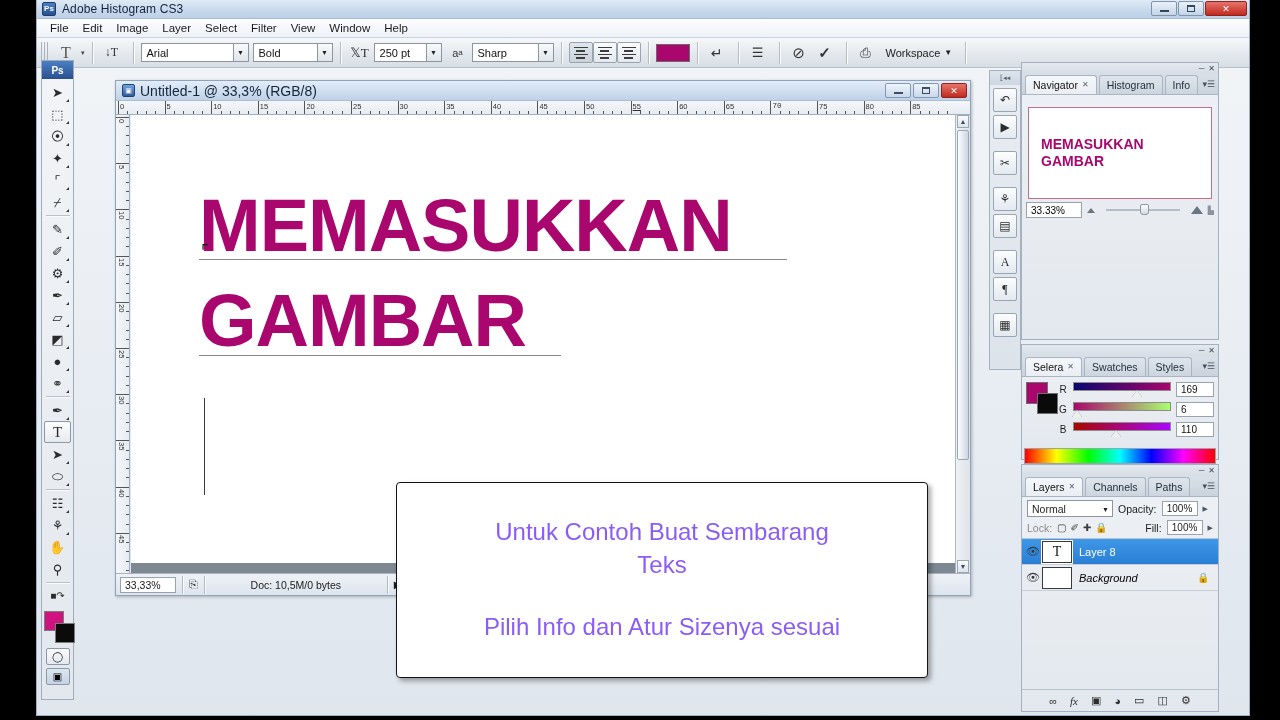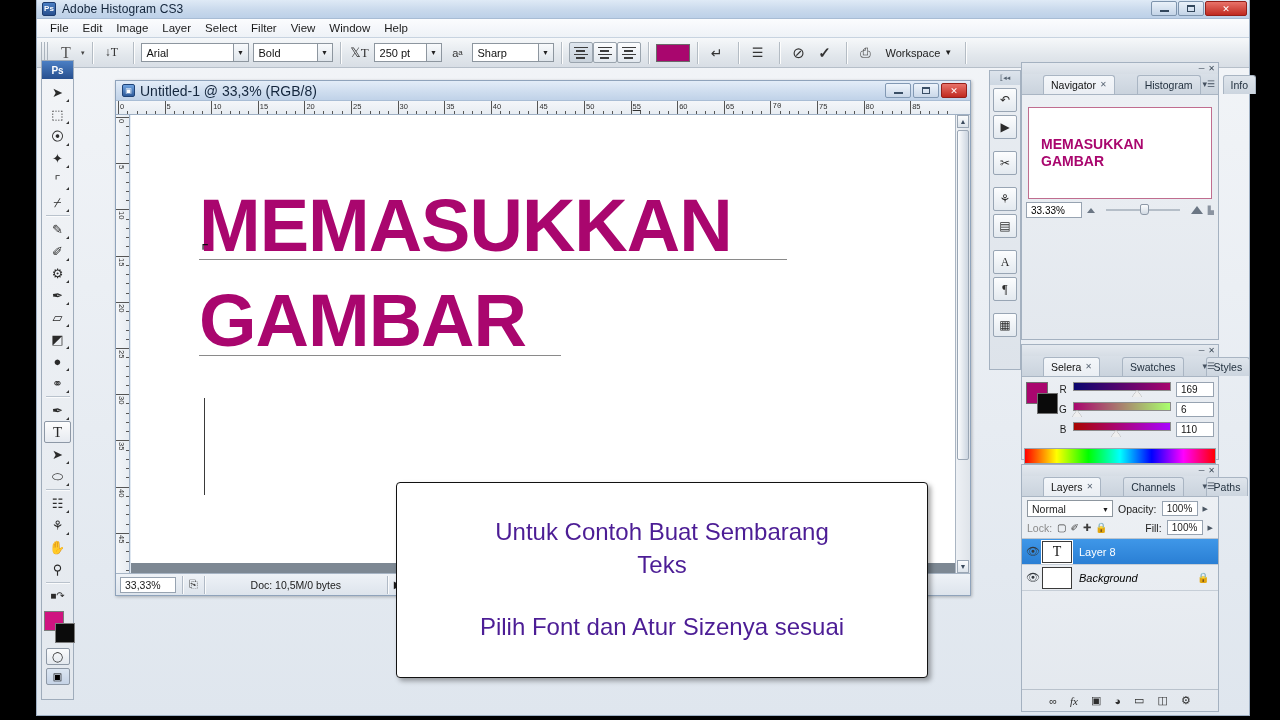--- a/index.html
+++ b/index.html
@@ -221,22 +221,22 @@
   .ds-gap { height: 6px; }
   .panel {
     position: absolute; right: 30px; background: linear-gradient(#eef1f5,#e3e8ee);
     border: 1px solid #a4b1c0; width: 198px;
   }
   .panel-bar {
     height: 11px; background: linear-gradient(#e4e9ef,#d6dde5); position: relative;
     display:flex; align-items:center; justify-content:flex-end; padding-right:3px; gap:4px;
     font-size: 8px; color: #3c4a58;
   }
-  .tabs { display: flex; align-items: center; height: 21px; padding-left: 21px;
-    background: linear-gradient(#d9e0e8,#cad3dd); border-bottom: 1px solid #a9b5c3; position: relative; gap: 20px;}
+  .tabs { display: flex; align-items: center; height: 21px; padding-left: 3px;
+    background: linear-gradient(#d9e0e8,#cad3dd); border-bottom: 1px solid #a9b5c3; position: relative;}
   .tab {
     font-size: 10.5px; color: #23313f; padding: 3px 7px 3px 7px; height: 19px;
     border: 1px solid #a9b5c3; border-bottom: none; border-radius: 3px 3px 0 0;
     background: linear-gradient(#dfe5ec,#ccd5df); margin-right: 2px;
     display: flex; align-items: center; gap: 4px;
   }
   .tab.active { background: linear-gradient(#f4f7fa,#eaeef3); color: #111; }
   .tab .x { font-size: 8px; color: #5a6675; }
   .panel-menu { position: absolute; right: 3px; top: 5px; font-size: 9px; color: #44505f; }
   .pbody { padding: 6px; }
@@ -299,21 +299,21 @@
   .layers-footer {
     display: flex; align-items: center; justify-content: center; gap: 13px;
     height: 22px; border-top: 1px solid #b9c2cc; font-size: 11px; color: #2d2d2d;
   }
   
   .caption {
     position: absolute; left: 396px; top: 482px; width: 532px; height: 196px;
     background: #fff; border: 1px solid #121212; border-radius: 4px;
     box-shadow: 3px 3px 5px rgba(0,0,0,.35);
     display: flex; flex-direction: column; align-items: center; justify-content: center;
-    font-size: 24px; color: #4c1d95; line-height: 1.35; text-align: center;
+    font-size: 24px; color: #8b5cf6; line-height: 1.35; text-align: center;
   }
   .caption .blk { padding: 0 18px; }
   .caption .gap { height: 30px; }
 </style>
 </head>
 <body>
 
 <div id="app">
   <div class="ps-frame">
 
@@ -841,15 +841,15 @@
         <span>⚙</span>
       </div>
     </div>
 
   </div>
 
   <div class="caption">
     <div class="blk">Untuk Contoh Buat Sembarang</div>
     <div class="blk">Teks</div>
     <div class="gap"></div>
-    <div class="blk">Pilih Font dan Atur Sizenya sesuai</div>
+    <div class="blk">Pilih Info dan Atur Sizenya sesuai</div>
   </div>
 </div>
 
 </body></html>

